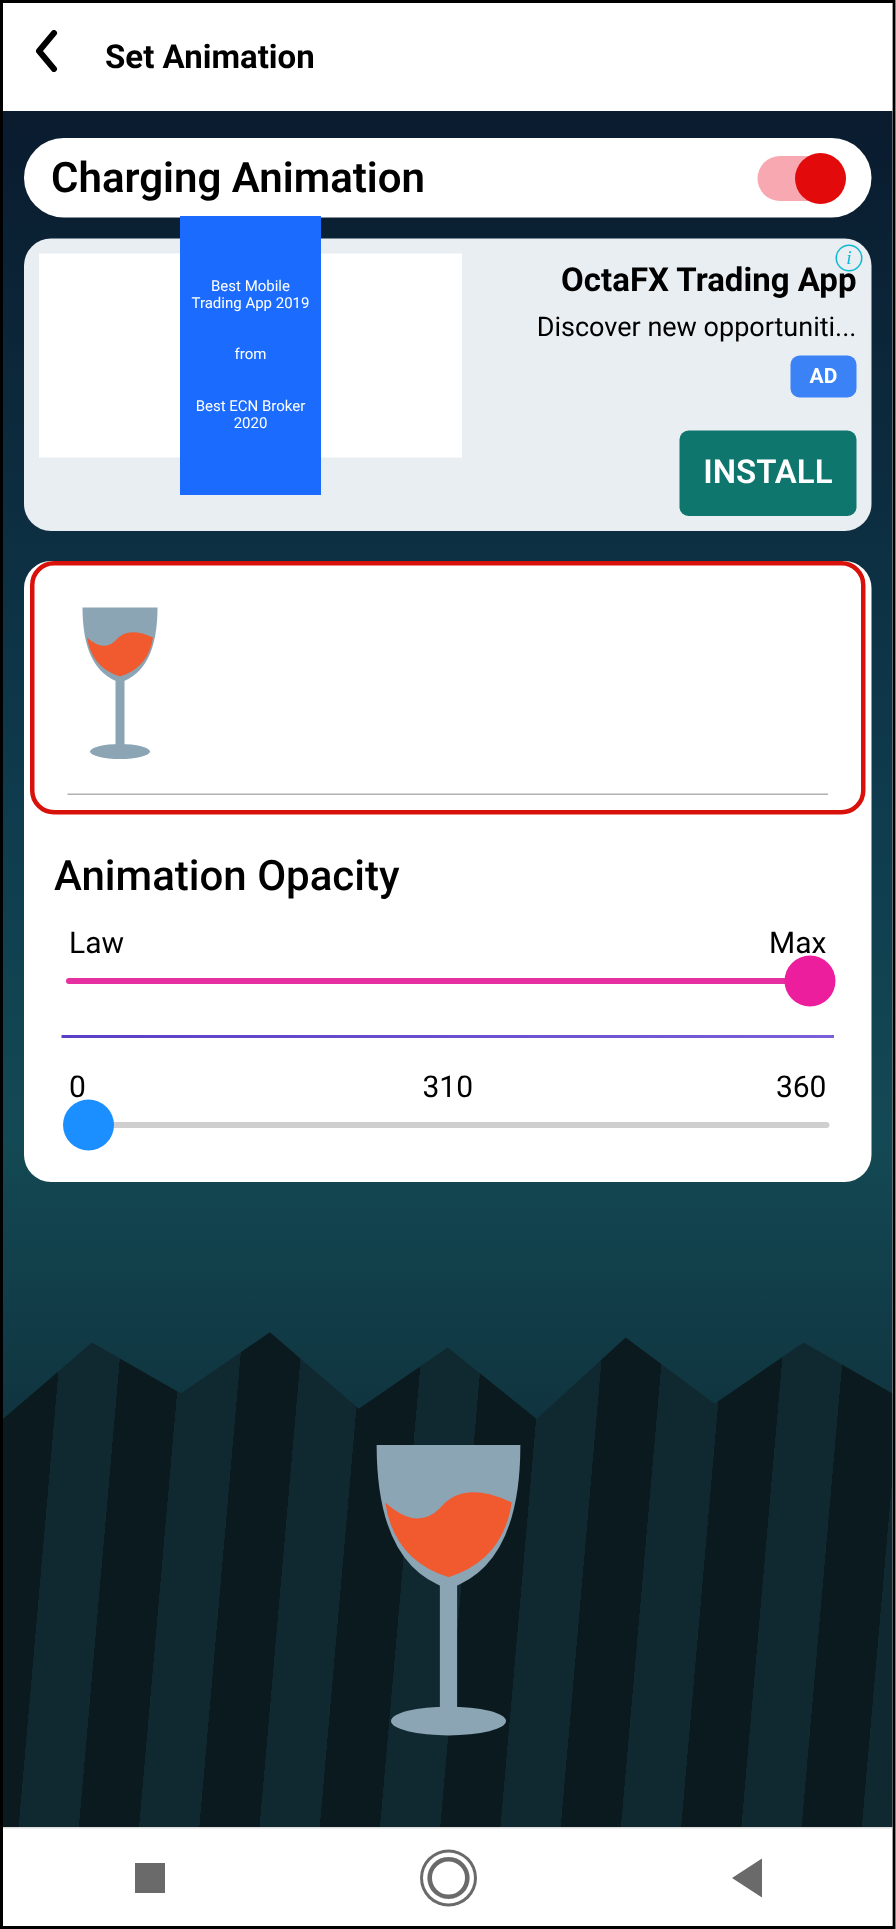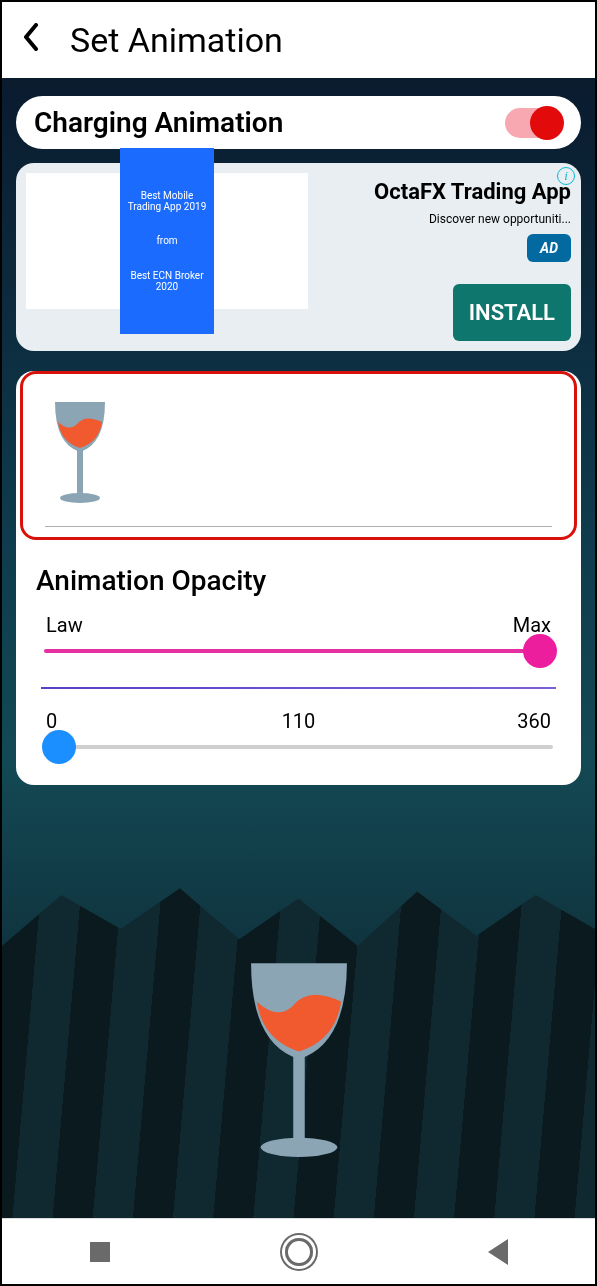--- a/index.html
+++ b/index.html
@@ -14,21 +14,21 @@
   overflow: hidden;
 }
 .header {
   display: flex;
   align-items: center;
   padding: 18px 20px;
   gap: 28px;
   background: #fff;
 }
 .back-arrow { font-size: 30px; font-weight: bold; }
-.header-title { font-size: 34px; font-weight: 400; }
+.header-title { font-size: 22px; font-weight: 700; }
 .main-bg {
   flex: 1;
   background: linear-gradient(180deg, #0a1b2e 0%, #0e3b4d 40%, #134954 60%, #0a1520 100%);
   padding: 18px 14px 12px;
   position: relative;
   overflow: hidden;
 }
 .main-bg::before {
   content: '';
   position: absolute;
@@ -98,27 +98,27 @@
   color: #fff;
   font-size: 10px;
   text-align: center;
   display: flex;
   flex-direction: column;
   justify-content: space-around;
   padding: 30px 6px;
 }
 .ad-right { flex: 1; display: flex; flex-direction: column; gap: 8px; padding-top: 6px; align-items: flex-end; }
 .ad-title { font-size: 22px; font-weight: 700; }
-.ad-desc { font-size: 12px; }
+.ad-desc { font-size: 18px; }
 .ad-badge {
-  background: #0369a1; color: #fff;
+  background: #3b82f6; color: #fff;
   width: 44px; height: 28px;
   border-radius: 6px;
   display: flex; align-items: center; justify-content: center;
-  font-size: 14px; font-weight: 700; font-style: italic;
+  font-size: 14px; font-weight: 700;
 }
 .install-btn {
   margin-top: 14px;
   background: #0f766e;
   color: #fff;
   border-radius: 6px;
   padding: 16px;
   text-align: center;
   font-size: 22px;
   font-weight: 600;
@@ -253,21 +253,21 @@
     </div>
     <div class="slider">
       <div class="track"></div>
       <div class="thumb pink"></div>
     </div>
 
     <div class="purple-line"></div>
 
     <div class="slider-labels three">
       <span>0</span>
-      <span>110</span>
+      <span>310</span>
       <span>360</span>
     </div>
     <div class="slider">
       <div class="track grey"></div>
       <div class="thumb blue"></div>
     </div>
   </div>
 
   <svg class="preview-glass" width="150" height="230" viewBox="0 0 70 120">
     <path d="M10 8 Q10 50 35 58 Q60 50 60 8 Z" fill="#8ba5b5"></path>

